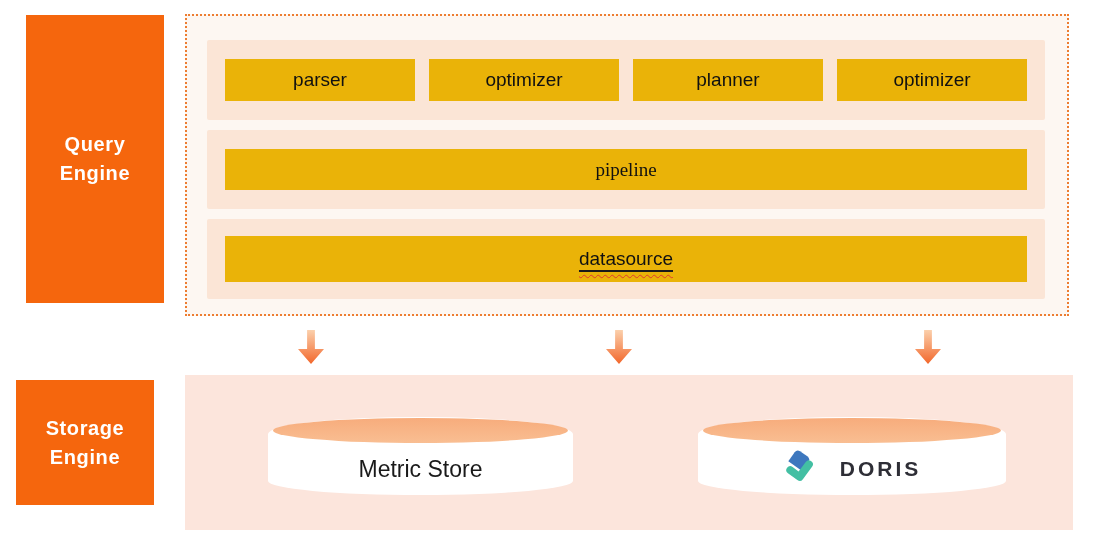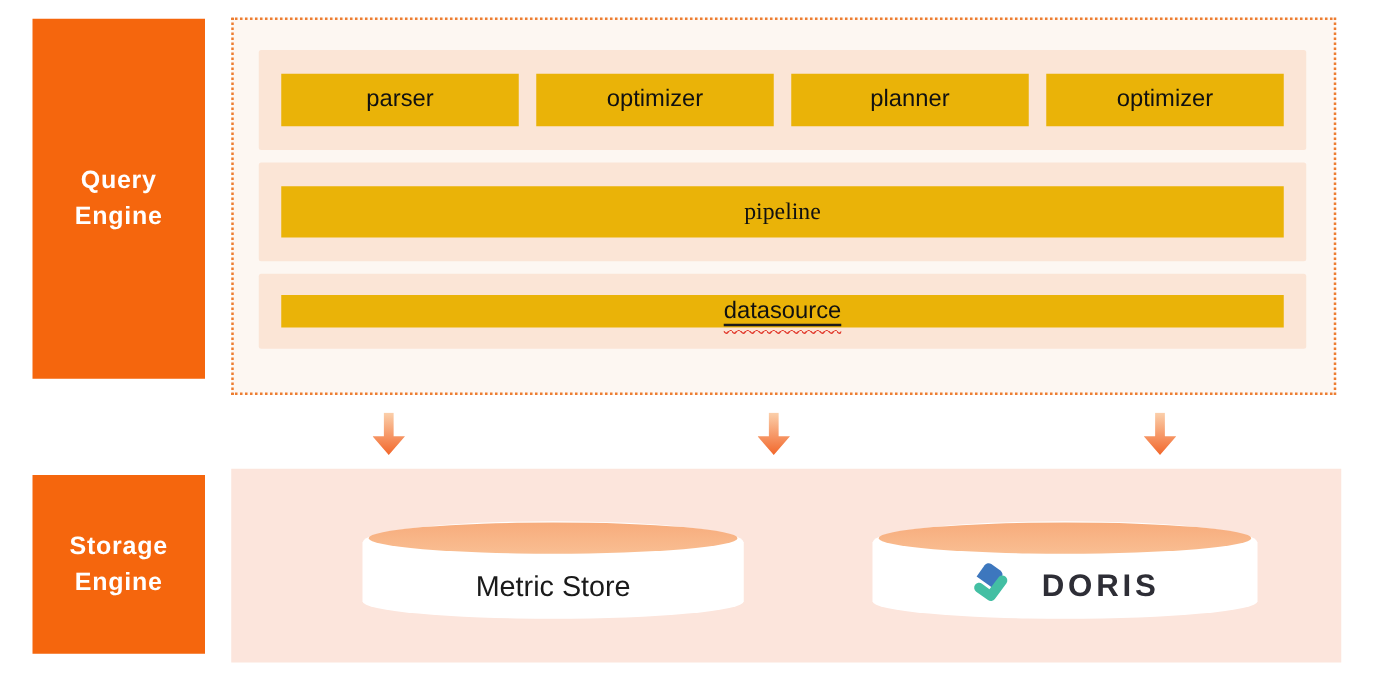--- a/index.html
+++ b/index.html
@@ -6,59 +6,59 @@
   html,body { width:1098px; height:551px; background:#ffffff; overflow:hidden;
               font-family:"Liberation Sans", sans-serif; }
   .stage { position:relative; width:1098px; height:551px; background:#fff; }
 
   
   .side-label { position:absolute; background:#F5660D; color:#fff;
                 display:flex; align-items:center; justify-content:center; text-align:center;
                 font-weight:700; font-size:20px; letter-spacing:0.6px; line-height:1.45;
                 padding:0 22px; }
   .side-label.query   { left:26px;  top:15px;  width:138px; height:288px; }
-  .side-label.storage { left:26px;  top:380px; width:138px; height:143px; }
+  .side-label.storage { left:16px;  top:380px; width:138px; height:125px; }
 
   
   .query-panel { position:absolute; left:185px; top:14px; width:884px; height:302px;
                  border:2px dotted #ED7D31; background:#FDF7F2;
                  padding:24px 22px 0 20px; display:flex; flex-direction:column; gap:10px; }
   .row { background:#FBE5D6; border-radius:2px; width:100%; }
   .row.components { height:80px; display:flex; gap:14px; padding:19px 18px; }
   .row.single-a   { height:79px; display:flex; padding:19px 18px;font-family:Liberation Serif, serif; }
-  .row.single-b   { height:60px; display:flex; padding:17px 18px; }
+  .row.single-b   { height:80px; display:flex; padding:17px 18px; }
   .wbox { flex:1; background:#eab308; display:flex; align-items:center; justify-content:center;
           font-size:19px; font-weight:500; color:#111; }
 
   
   .solid-u { text-decoration:underline solid #1a1a1a; text-decoration-thickness:2px; text-underline-offset:5px; }
   .wavy-u  { text-decoration:underline wavy #E23B2E; text-decoration-thickness:1px; text-underline-offset:9px; }
 
   
   .arrow { position:absolute; top:330px; width:26px; height:34px;
            background:linear-gradient(#FBD0AC, #F2672B);
            clip-path:polygon(35% 0, 65% 0, 65% 56%, 100% 56%, 50% 100%, 0 56%, 35% 56%); }
   .arrow.a1 { left:298px; } .arrow.a2 { left:606px; } .arrow.a3 { left:915px; }
 
   
   .storage-panel { position:absolute; left:185px; top:375px; width:888px; height:155px;
                    background:#FCE5DC; }
 
   
   .cylinder { position:absolute; top:417px; height:78px; }
-  .cylinder.metric { left:290px; width:305px; }
+  .cylinder.metric { left:268px; width:305px; }
   .cylinder.doris  { left:698px; width:308px; }
   .cyl-shell { position:absolute; inset:0; background:#ffffff;
                border-radius:50% 50% 50% 50% / 17px 17px 14px 14px; }
   .cyl-cap { position:absolute; left:5px; right:5px; top:1px; height:25px;
              background:linear-gradient(#F7AC7C, #F9BE92); border-radius:50%; }
   .cyl-content { position:absolute; left:0; right:0; top:28px; bottom:2px;
                  display:flex; align-items:center; justify-content:center; gap:12px;
                  font-size:23px; font-weight:500; color:#1A1A1A; }
-  .doris-text { font-size:25px; font-weight:600; letter-spacing:3px; color:#2E2E36;margin-left:13px; }
+  .doris-text { font-size:21px; font-weight:600; letter-spacing:3px; color:#2E2E36;margin-left:13px; }
   .doris-mark { width:32px; height:38px; flex:0 0 auto; }
 </style>
 </head>
 <body>
 
 <div class="stage">
 
   <div class="side-label query">Query Engine</div>
 
   <div class="query-panel">

